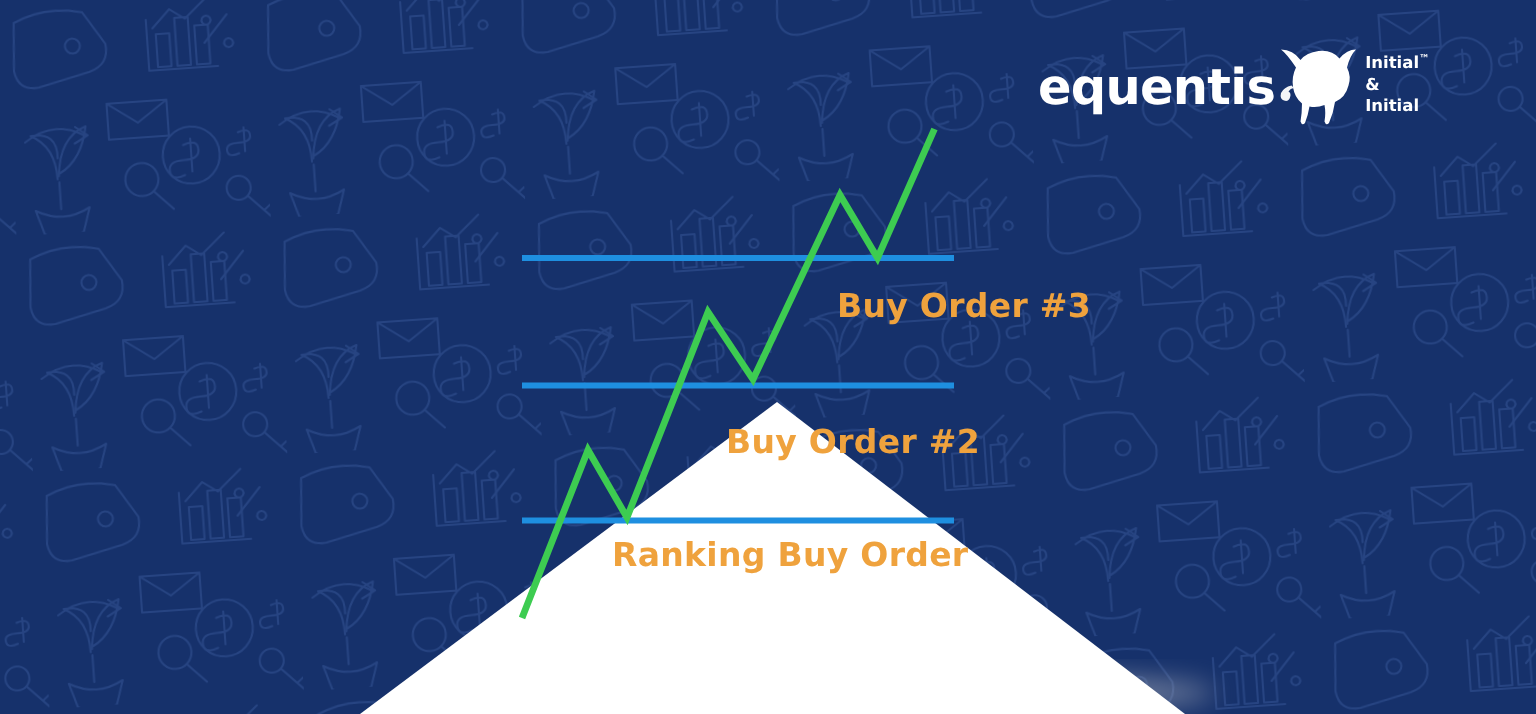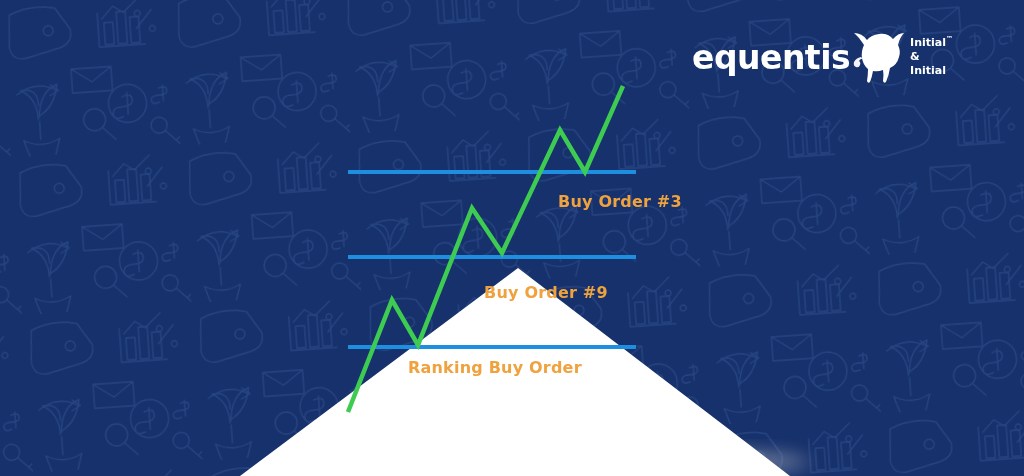--- a/index.html
+++ b/index.html
@@ -81,21 +81,21 @@
   }
   .logo-tagline .tm {
     font-size: 7px;
     vertical-align: super;
   }
   .label {
     position: absolute;
     color: #efa23d;
     font-family: "DejaVu Sans", sans-serif;
     font-weight: 700;
-    font-size: 16px;
+    font-size: 22px;
     letter-spacing: 0.2px;
     white-space: nowrap;
   }
   .label-3 { left: 558px; top: 192px; }
   .label-2 { left: 484px; top: 283px; }
   .label-1 { left: 408px; top: 358px; }
 </style>
 </head>
 <body>
 
@@ -179,16 +179,16 @@
       </g>
     </svg>
     <div class="logo-tagline">
       <span>Initial</span><span class="tm">™</span><br>
       <span>&amp;</span><br>
       <span>Initial</span>
     </div>
   </div>
 
   <div class="label label-3">Buy Order #3</div>
-  <div class="label label-2">Buy Order #9</div>
+  <div class="label label-2">Buy Order #2</div>
   <div class="label label-1">Ranking Buy Order</div>
 
 </div>
 
 </body></html>

